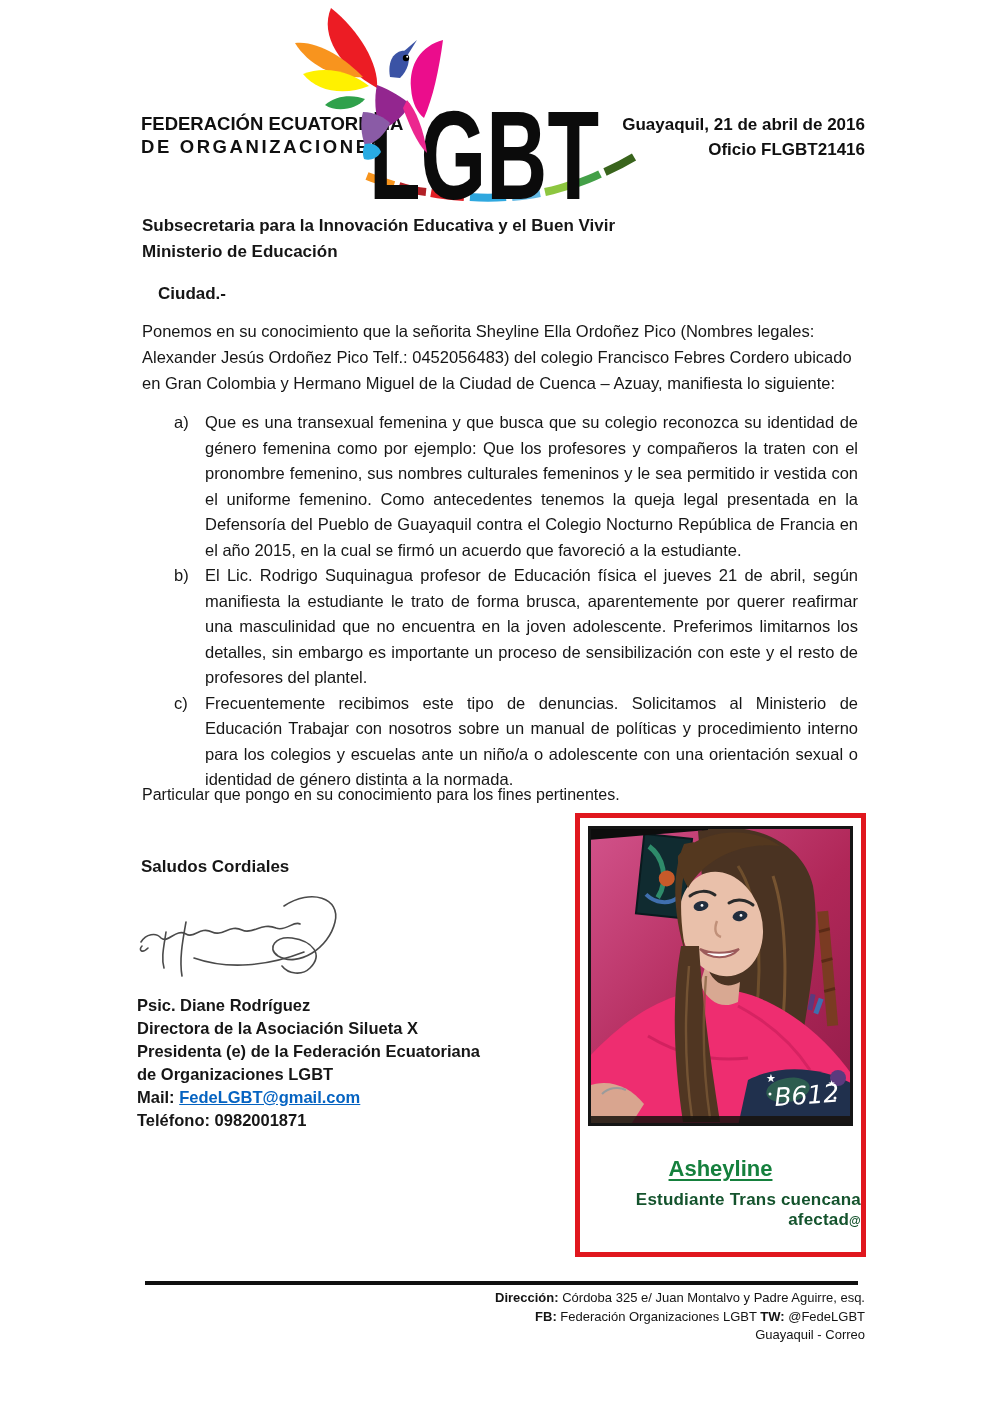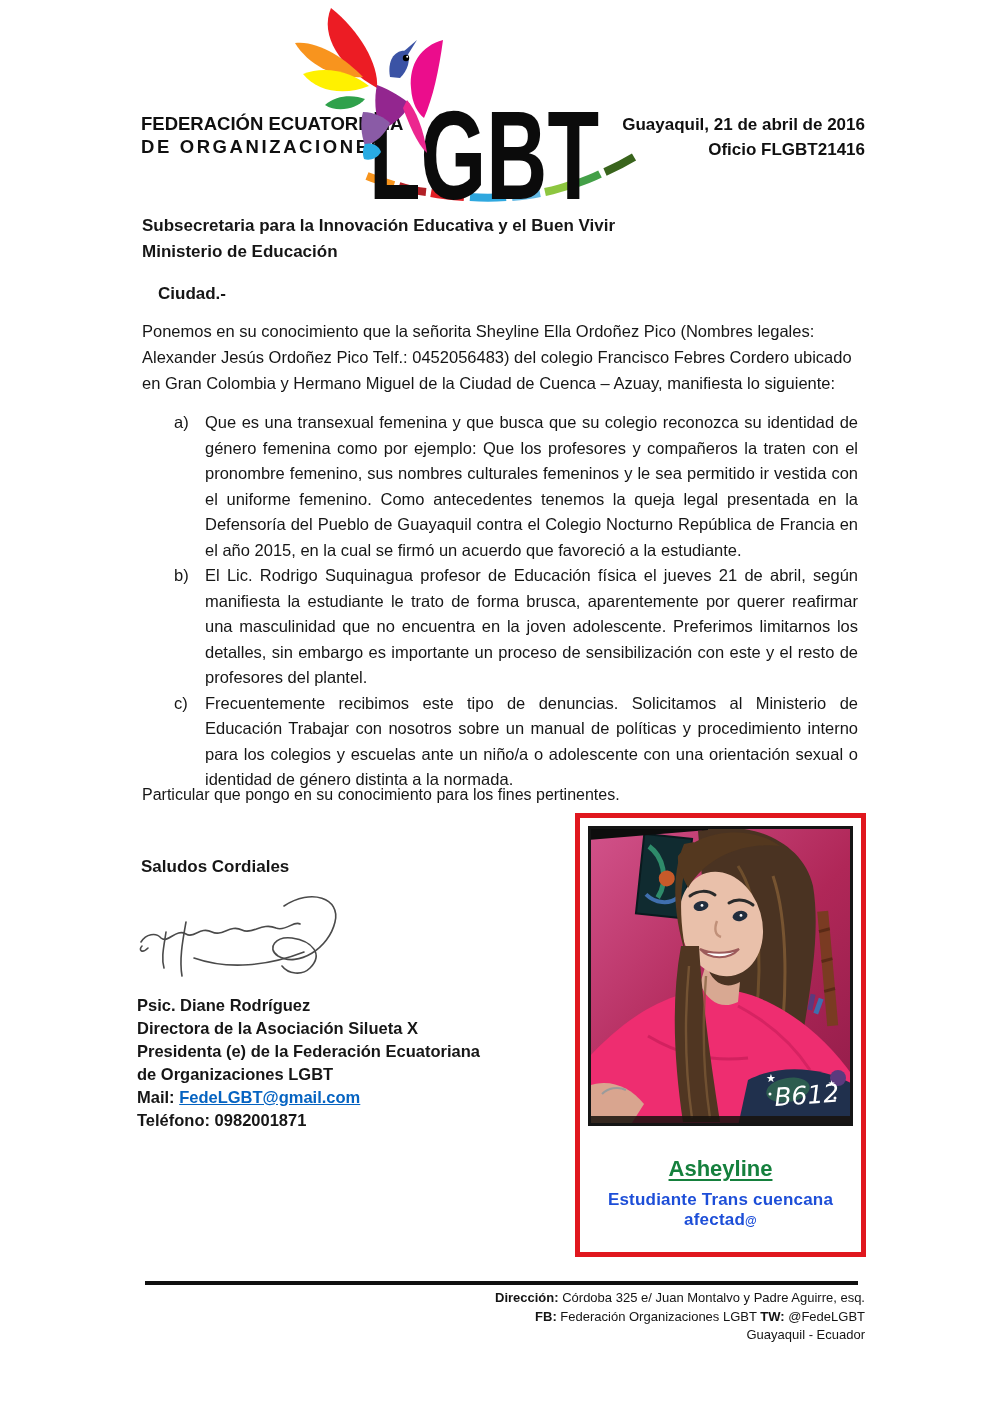--- a/index.html
+++ b/index.html
@@ -24,21 +24,21 @@
   .closing{left:142px;top:786px;font-size:16px;}
   .salutation{left:141px;top:857px;font-weight:700;font-size:17px;}
   .sig{left:136px;top:884px;}
   .signer{left:137px;top:994px;font-weight:700;font-size:16.5px;line-height:23px;}
   .signer a, .maillink{color:#0563c1;text-decoration:underline;font-weight:700;}
   
   .photo-frame{left:575px;top:813px;width:281px;height:434px;border:5px solid #e0171e;background:#fff;}
   .photo{margin:8px 8px 0 8px;width:265px;height:300px;display:block;}
   .cap-name{margin-top:30px;text-align:center;font-size:22px;font-weight:700;color:#15803d;
             text-decoration:underline;text-decoration-thickness:2px;text-underline-offset:3px;}
-  .cap-sub{margin-top:8px;text-align:center;font-size:17px;font-weight:700;color:#1d4ed8;letter-spacing:.2px;}
+  .cap-sub{margin-top:8px;text-align:right;font-size:17px;font-weight:700;color:#14532d;letter-spacing:.2px;}
   .cap-sub .at{font-size:12px;}
   
   .frule{left:145px;top:1281px;width:713px;height:4px;background:#101010;}
   .footer{left:149px;top:1289px;width:716px;text-align:right;font-size:13px;line-height:18.5px;color:#141414;}
   .footer b{font-weight:700;}
   .footer a{color:#4472c4;text-decoration:underline;}
 </style>
 </head>
 <body>
 
@@ -206,16 +206,16 @@
       <rect x="1.5" y="1.5" width="262" height="297" fill="none" stroke="#151515" stroke-width="3"></rect>
     </svg>
     <div class="cap-name">Asheyline</div>
     <div class="cap-sub"><span>Estudiante Trans cuencana afectad</span><span class="at">@</span></div>
   </div>
 
   <div class="abs frule"></div>
   <div class="abs footer">
     <div><b>Dirección:</b><span> Córdoba 325 e/ Juan Montalvo y Padre Aguirre, esq.</span></div>
     <div><b>FB:</b><span> Federación Organizaciones LGBT </span><b>TW:</b><span> @FedeLGBT</span></div>
-    <div>Guayaquil - Ecuador</div>
+    <div>Guayaquil - Correo</div>
   </div>
 
 </div>
 
 </body></html>

